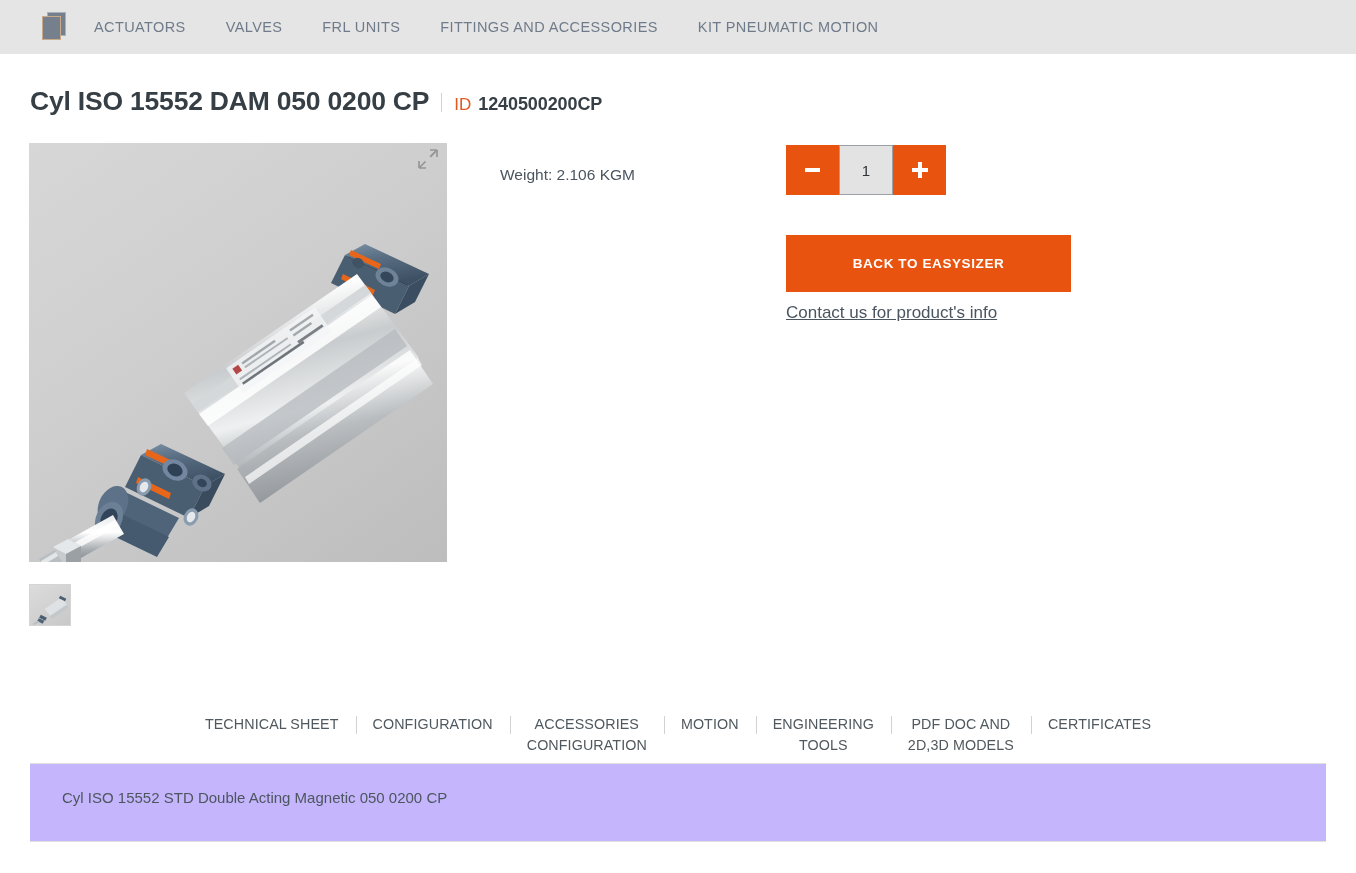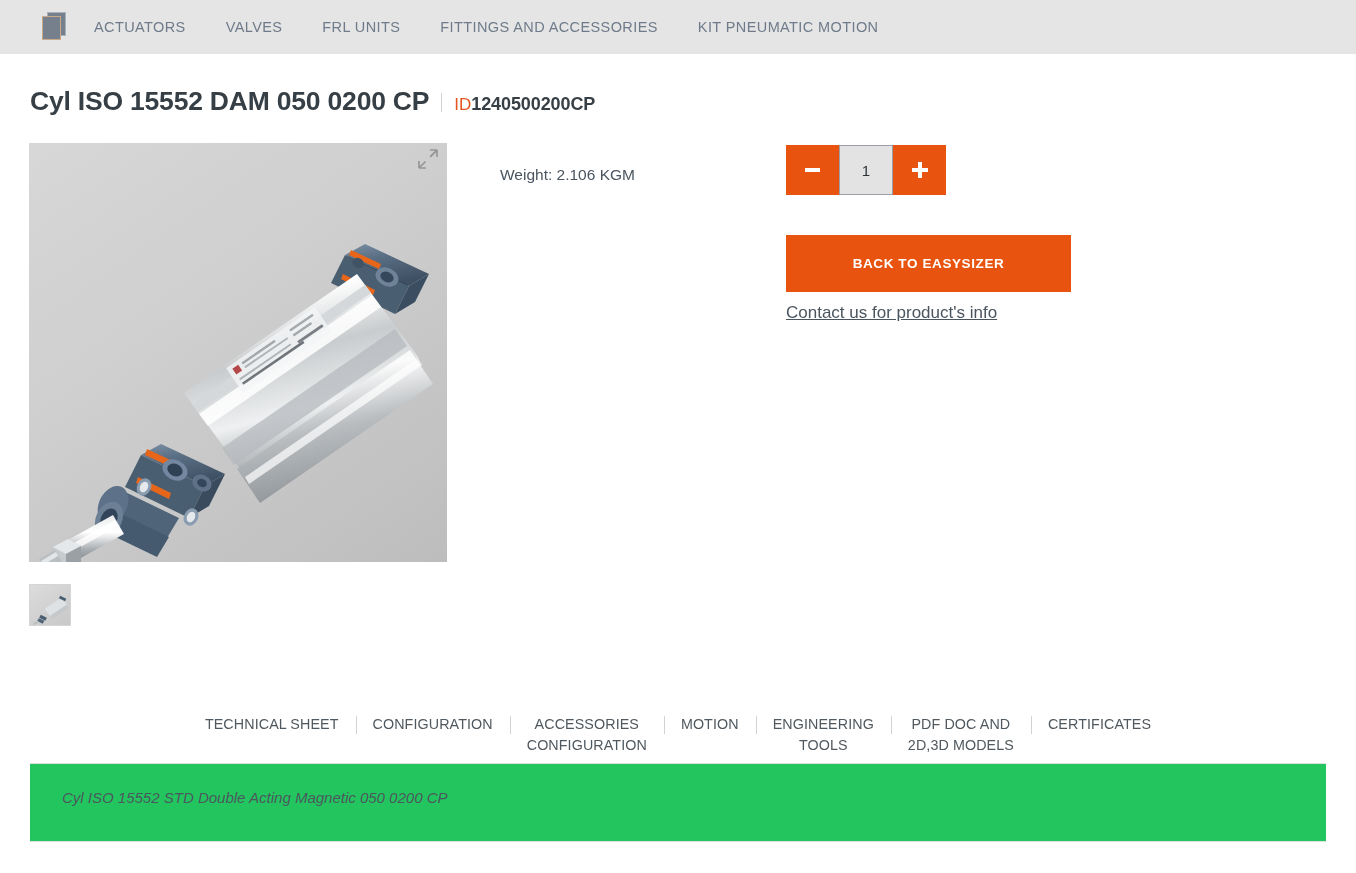--- a/index.html
+++ b/index.html
@@ -71,20 +71,21 @@
     width: 1px;
     height: 19px;
     background: #cfd3d7;
     margin: 0 12px;
     position: relative;
     top: 2px;
   }
   .id-label {
     font-size: 17px;
     color: #e2571f;
+    margin-right: 7px;
   }
   .id-value {
     font-size: 18px;
     font-weight: bold;
     color: #363f45;
     letter-spacing: -.1px;
   }
 
   
   .gallery { position: absolute; top: 143px; left: 29px; }
@@ -234,24 +235,23 @@
     bottom: -6px;
     height: 4px;
     background: #e8540f;
   }
 
   
   .desc-panel {
     position: absolute;
     top: 763px; left: 30px;
     width: 1296px; height: 79px;
-    background: #22c55e;
+    background: #c4b5fd;
     border-top: 1px solid #e0e0e0;
     border-bottom: 1px solid #e0e0e0;
-    font-style: italic;
   }
   .desc-text {
     position: absolute;
     left: 32px; top: 25px;
     font-size: 15px;
     color: #4d565e;
   }
 </style>
 </head>
 <body>

